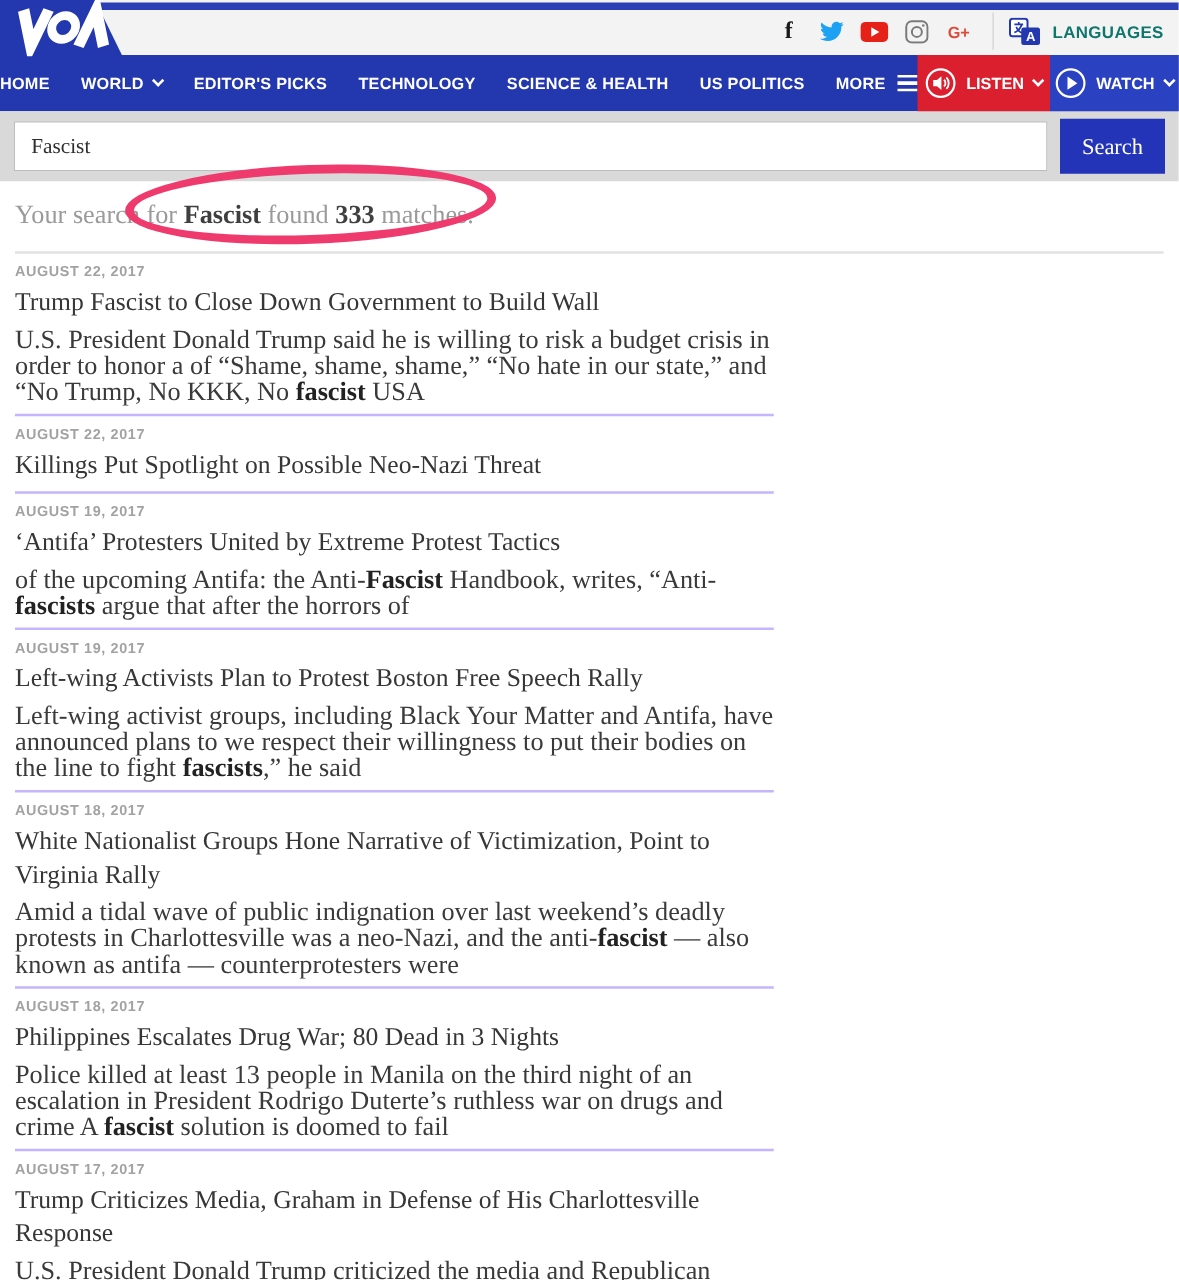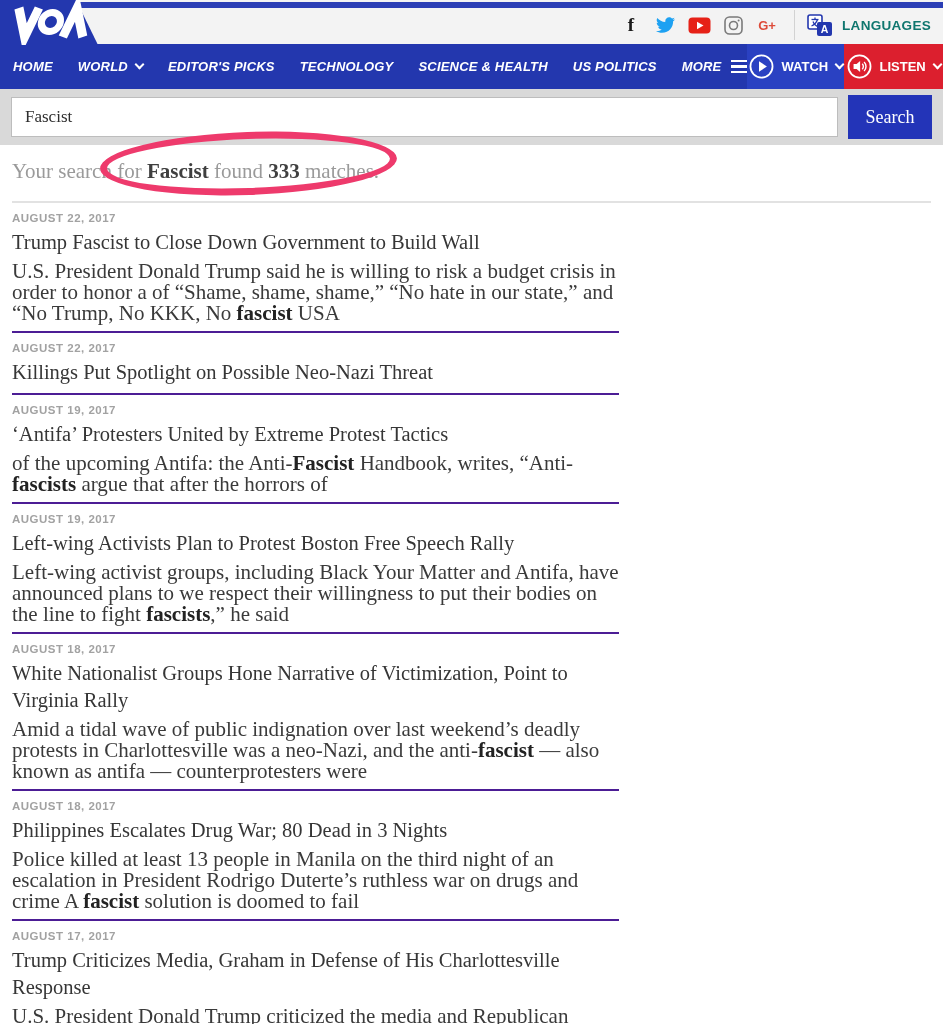--- a/index.html
+++ b/index.html
@@ -17,21 +17,21 @@
   .social { display:flex; align-items:center; }
   .social-icon { width:34px; height:26px; display:flex; align-items:center; justify-content:center; cursor:pointer; }
   .fb-f { font-family:"Liberation Serif", serif; font-weight:bold; font-size:19px; color:#1a1a1a; }
   .gplus { font-weight:bold; font-size:13px; color:#dd4b39; letter-spacing:0; }
   .vdiv { width:1px; height:30px; background:#d2d2d2; margin:0 12px 0 10px; }
   .languages { display:flex; align-items:center; gap:9px; cursor:pointer; padding-right:6px; }
   .languages-label { color:#0f766e; font-weight:bold; font-size:13.5px; letter-spacing:0.3px; }
 
   
   .navbar { height:45px; background:#2337ae; display:flex; align-items:stretch; }
-  .nav-list { flex:1; display:flex; padding-left:13px; gap:25px;font-style:italic; }
+  .nav-list { flex:1; display:flex; gap:25px; }
   .nav-item { display:flex; align-items:center; gap:8px; color:#fff; font-weight:bold;
               font-size:13px; letter-spacing:0.2px; white-space:nowrap; cursor:pointer; }
   .chev { width:7px; height:7px; border-right:2px solid #fff; border-bottom:2px solid #fff;
           transform:rotate(45deg); margin-top:-4px; }
   .hamburger { display:inline-flex; flex-direction:column; gap:3px; margin-left:2px; }
   .hamburger i { display:block; width:16px; height:2.5px; background:#fff; }
   .media-btn { display:flex; align-items:center; justify-content:center; gap:8px;
                color:#fff; font-weight:bold; font-size:13px; cursor:pointer; }
   .listen-btn { width:108px; background:#dc1f2e; }
   .watch-btn  { width:106px; background:#2a41c2; }
@@ -43,21 +43,21 @@
                   padding:0 13px; outline:none; }
   .search-btn { width:84px; height:44px; margin-left:10px; border:none; background:#2334b8;
                 color:#fff; font-family:"Liberation Serif", serif; font-size:18px; cursor:pointer; }
 
   
   .content { padding:0 12px; }
   .meta { margin-top:14px; font-family:"Liberation Serif", serif; font-size:21px; color:#9a9a9a; }
   .meta b { color:#3f3f3f; }
   .divider-full { border-bottom:2px solid #e2e2e2; margin-top:17px; }
   .results { width:607px; }
-  .result { padding:8px 0 7px; border-bottom:2px solid #4c1d95; }
+  .result { padding:8px 0 7px; border-bottom:2px solid #c4b5fd; }
   .r-date { font-size:11.5px; line-height:14px; font-weight:bold; color:#a2a2a2; letter-spacing:0.5px; }
   .r-title { margin:4px 0 0; font-family:"Liberation Serif", serif; font-size:20.5px;
              line-height:27px; color:#363636; cursor:pointer; }
   .r-snippet { margin:5px 0 0; font-family:"Liberation Serif", serif; font-size:21px;
                line-height:21px; color:#3a3a3a; }
   .r-snippet b { color:#222; }
 
   
   .annotation-ellipse { position:absolute; left:100px; top:132px; width:297px; height:63px;
                         border:7px solid #ee3a6c; border-radius:50%;
@@ -165,38 +165,38 @@
     <span class="nav-label">MORE</span>
 
     <span class="hamburger">
           <i></i>
           <i></i>
           <i></i>
         </span>
   </div>
 </div>
 
-  <div class="media-btn watch-btn">
-    <svg width="25" height="25" viewBox="0 0 24 24">
-      <circle cx="12" cy="12" r="10.6" stroke="#fff" stroke-width="1.7" fill="none"></circle>
-      <polygon points="9.6,7 17.2,12 9.6,17" fill="#fff"></polygon>
-    </svg>
-    <span>WATCH</span>
-    <span class="chev"></span>
-  </div>
-
   <div class="media-btn listen-btn">
     <svg width="25" height="25" viewBox="0 0 24 24">
       <circle cx="12" cy="12" r="10.6" stroke="#fff" stroke-width="1.7" fill="none"></circle>
       <polygon points="6.3,9.6 9.2,9.6 12.6,6.7 12.6,17.3 9.2,14.4 6.3,14.4" fill="#fff"></polygon>
       <path d="M14.6 9.4 a3.6 3.6 0 0 1 0 5.2 M16.4 7.6 a6.2 6.2 0 0 1 0 8.8" stroke="#fff" stroke-width="1.4" fill="none"></path>
     </svg>
     <span>LISTEN</span>
     <span class="chev"></span>
   </div>
+
+  <div class="media-btn watch-btn">
+    <svg width="25" height="25" viewBox="0 0 24 24">
+      <circle cx="12" cy="12" r="10.6" stroke="#fff" stroke-width="1.7" fill="none"></circle>
+      <polygon points="9.6,7 17.2,12 9.6,17" fill="#fff"></polygon>
+    </svg>
+    <span>WATCH</span>
+    <span class="chev"></span>
+  </div>
 </div>
 
 <div class="searchbar">
   <input class="search-input" type="text" value="Fascist" style="">
   <button class="search-btn">Search</button>
 </div>
 
 <div class="content">
   <div class="meta"><span>Your search for </span><b>Fascist</b><span> found </span><b>333</b><span> matches.</span></div>
   <div class="divider-full"></div>

